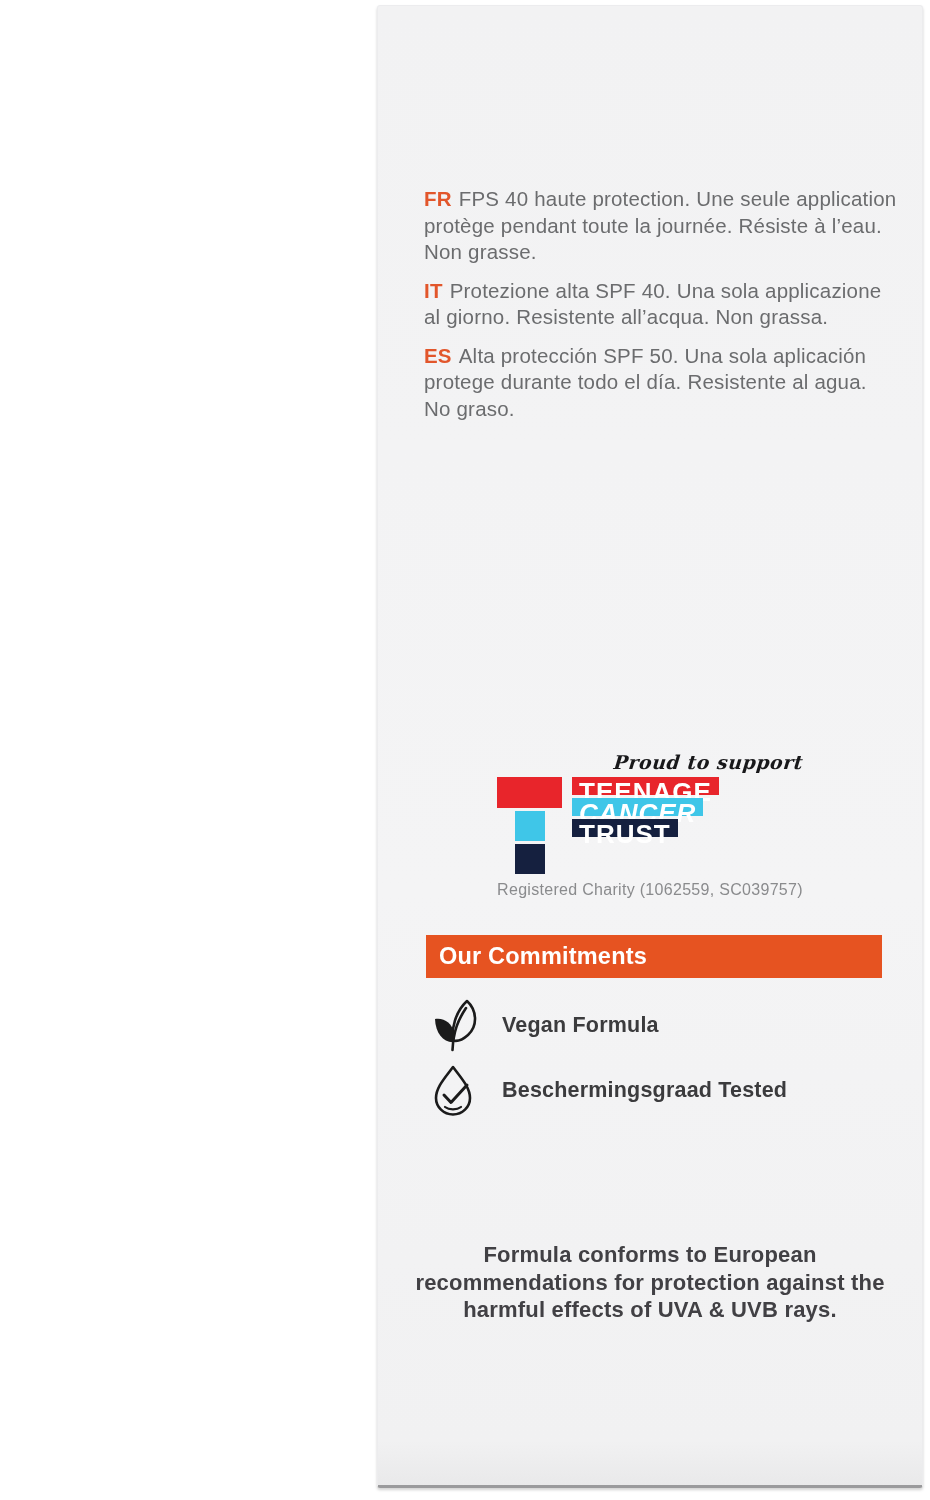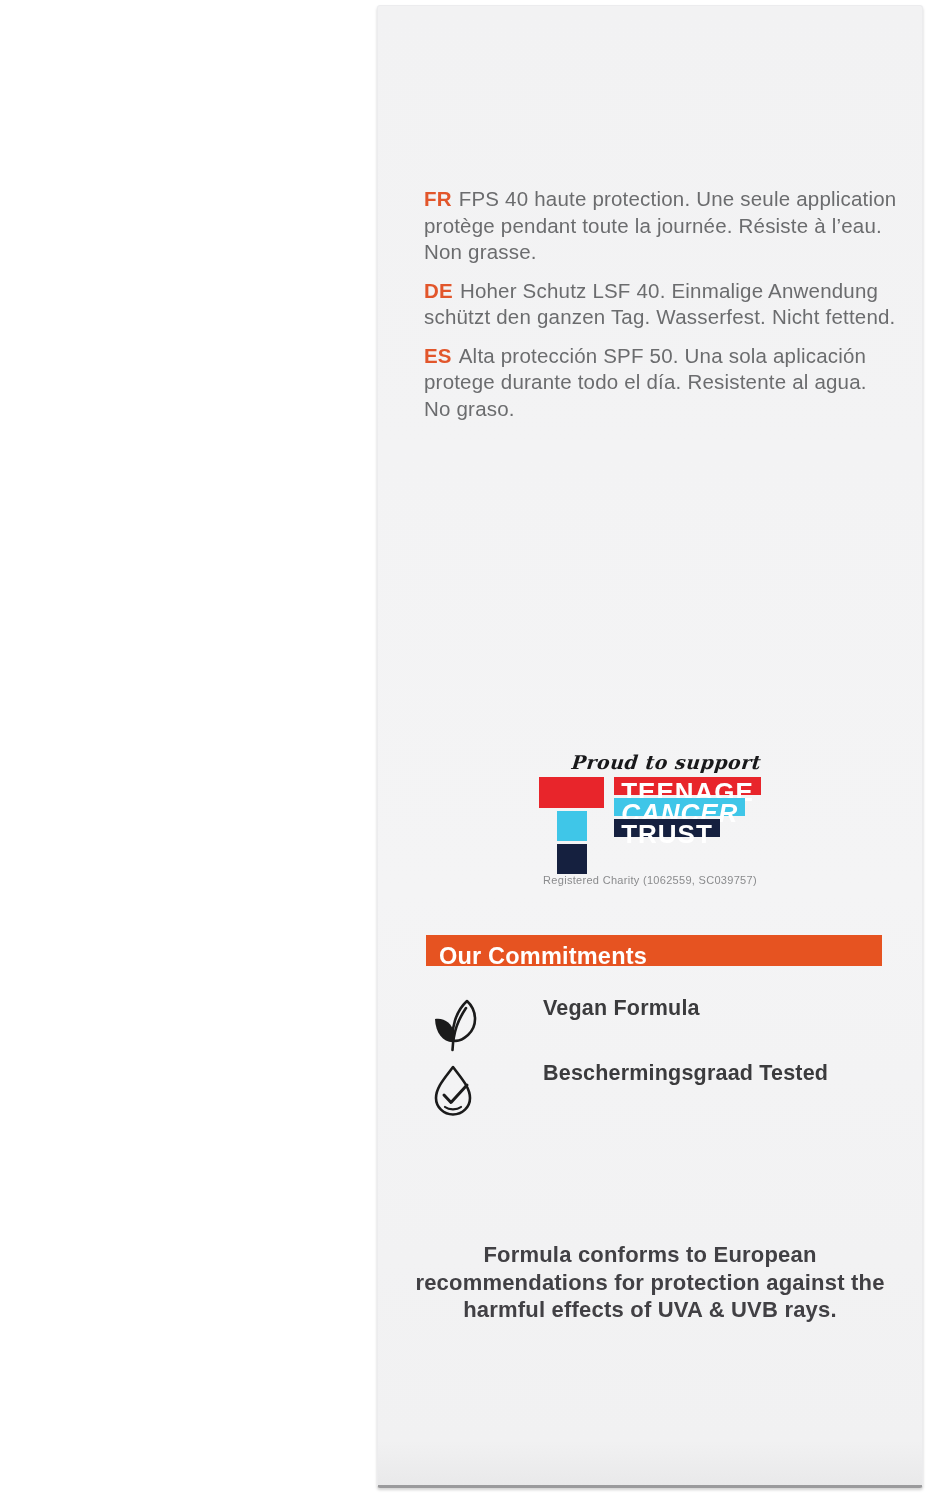--- a/index.html
+++ b/index.html
@@ -52,50 +52,50 @@
   .t-mid{width:30px;height:30px;background:var(--tct-cyan);}
   .t-bot{width:30px;height:30px;background:var(--tct-navy);}
   .tct-words{display:flex;flex-direction:column;gap:3px;align-items:flex-start;}
   .tct-word{
     color:#fff;font-weight:800;font-size:26px;line-height:31px;height:18px;
     padding:0 7px;letter-spacing:1px;
   }
   .tct-word.w0{background:var(--tct-red);}
   .tct-word.w1{background:var(--tct-cyan);font-style:italic;}
   .tct-word.w2{background:var(--tct-navy);}
-  .tct-reg{font-size:11px;color:var(--reg-text);letter-spacing:.3px;align-self:center;}
+  .tct-reg{margin-top:7px;font-size:16px;color:var(--reg-text);letter-spacing:.3px;align-self:center;}
   
   .banner{
-    position:absolute;left:48px;top:929px;width:456px;height:31px;
+    position:absolute;left:48px;top:929px;width:456px;height:43px;
     background:var(--banner-bg);color:var(--banner-text);
     font-weight:700;font-size:23.5px;line-height:43px;padding-left:13px;
     letter-spacing:.2px;
   }
   
   .commitments{position:absolute;left:46px;top:990px;width:470px;}
-  .commit-row{display:flex;height:58px;margin-bottom:7px;gap:41px;}
+  .commit-row{display:flex;align-items:center;height:58px;margin-bottom:7px;}
   .commit-icon{flex:0 0 60px;display:flex;align-items:center;justify-content:center;}
   .commit-icon svg{display:block;}
   .commit-label{margin-left:18px;font-weight:700;font-size:21.5px;color:var(--label-text);letter-spacing:.2px;}
   
   .footer-note{
     position:absolute;left:50%;transform:translateX(-50%);
     top:1213px;width:478px;text-align:center;
     font-weight:700;font-size:22px;line-height:27.5px;color:var(--footer-text);
     letter-spacing:.2px;
   }
 </style>
 </head>
 <body>
 
 <div class="box">
 
   <section class="langs">
     <p class="lang"><span class="code">FR</span><span>FPS 40 haute protection. Une seule application protège pendant toute la journée. Résiste à l’eau. Non grasse.</span></p>
-    <p class="lang"><span class="code">DE</span><span>Hoher Schutz LSF 40. Einmalige Anwendung schützt den ganzen Tag. Wasserfest. Nicht fettend.</span></p>
+    <p class="lang"><span class="code">IT</span><span>Protezione alta SPF 40. Una sola applicazione al giorno. Resistente all’acqua. Non grassa.</span></p>
     <p class="lang"><span class="code">ES</span><span>Alta protección SPF 50. Una sola aplicación protege durante todo el día. Resistente al agua. No graso.</span></p>
   </section>
 
   <section class="tct">
     <div class="tct-inner">
       <div class="tct-tagline">Proud to support</div>
       <div class="tct-logo">
         <div class="tct-t">
           <div class="t-top"></div>
           <div class="t-mid"></div>

